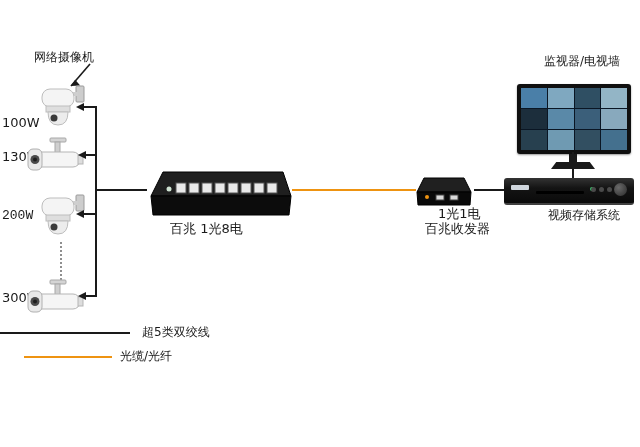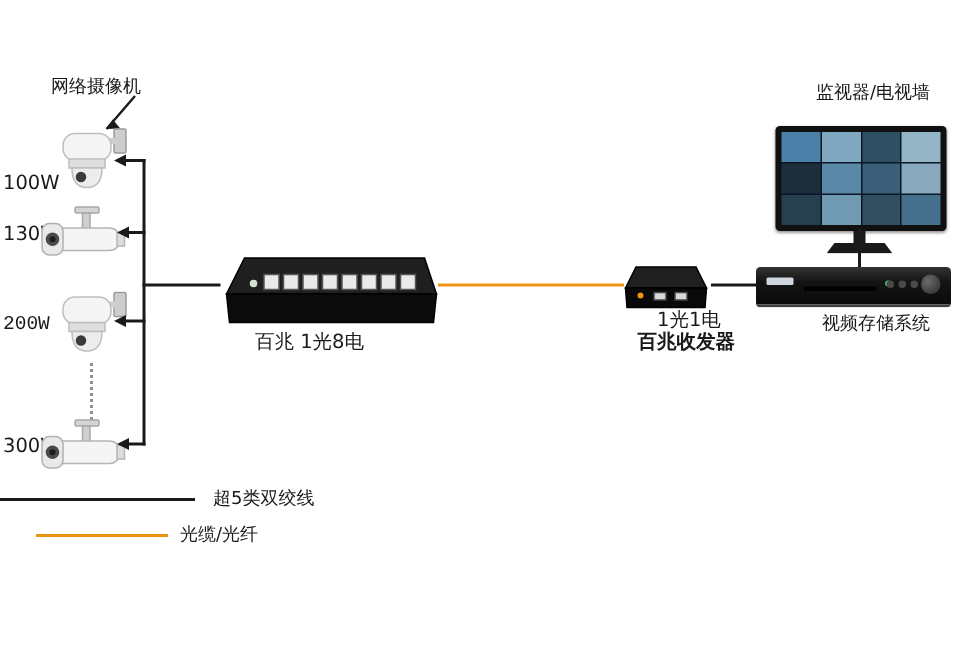--- a/index.html
+++ b/index.html
@@ -131,21 +131,21 @@
   <div class="line fiber" style="left:292px; top:189px; width:124px; height:2px;"></div>
 
   <svg class="abs" style="left:414px; top:166px;" width="62" height="42" viewBox="0 0 62 42">
     <polygon points="10,12 50,12 57,26 3,26" fill="#202020" stroke="#000"></polygon>
     <polygon points="3,26 57,26 56,39 4,39" fill="#090909" stroke="#000"></polygon>
     <circle cx="13" cy="31" r="2" fill="#ee9311"></circle>
     <rect x="22" y="29" width="8" height="5" fill="#d9d9d9" stroke="#444"></rect>
     <rect x="36" y="29" width="8" height="5" fill="#d9d9d9" stroke="#444"></rect>
   </svg>
   <div class="lbl device" style="left:438px; top:206px;text-align:right;">1光1电</div>
-  <div class="lbl device" style="left:425px; top:221px;font-weight:bold;">百兆收发器</div>
+  <div class="lbl device" style="left:425px; top:221px;">百兆收发器</div>
 
   <div class="line" style="left:474px; top:189px; width:32px; height:2px;"></div>
 
   <div class="lbl" style="left:544px; top:54px;">监视器/电视墙</div>
   <div class="monitor">
     <div class="screen">
       <div class="c1"></div>
         <div class="c2"></div>
         <div class="c3"></div>
         <div class="c4"></div>

